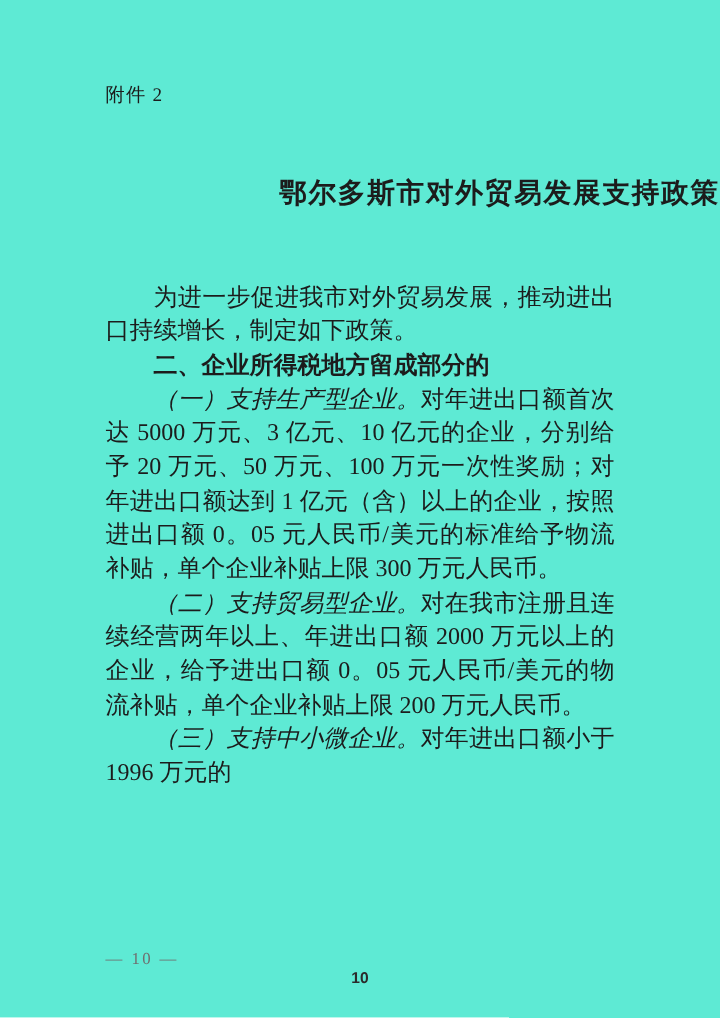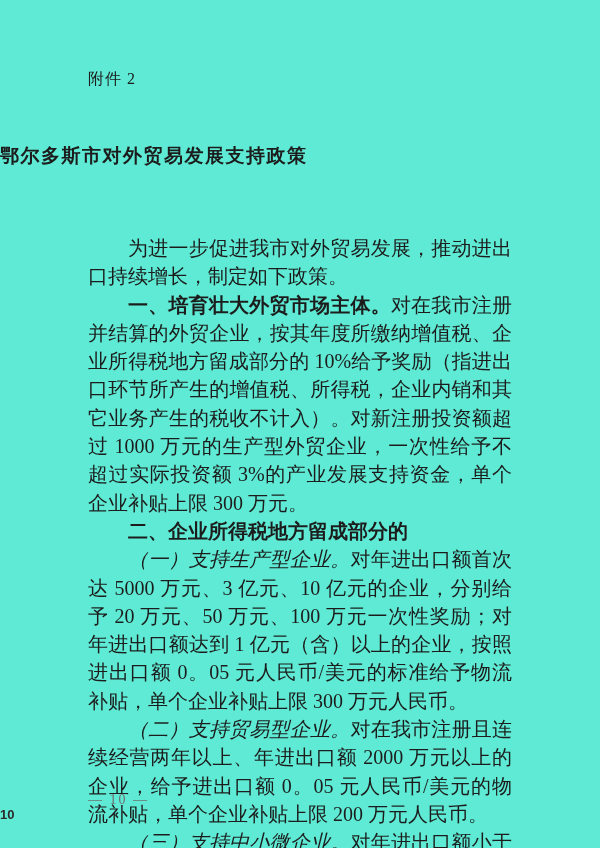--- a/index.html
+++ b/index.html
@@ -21,22 +21,22 @@
     left: 88px;
     top: 69px;
     font-size: 16px;
     letter-spacing: 1px;
   }
   .doc-title {
     position: absolute;
     left: 0;
     right: 0;
     top: 130px;
-    text-align: left;
-    font-size: 19px;
+    text-align: right;
+    font-size: 23px;
     font-weight: bold;
     letter-spacing: 1.5px;
   }
   .content {
     position: absolute;
     left: 88px;
     top: 234px;
     width: 424px;
     font-size: 20px;
     line-height: 28.3px;
@@ -61,40 +61,40 @@
     font-size: 14px;
     color: #6f6f6f;
     letter-spacing: 2px;
     font-family: "Liberation Serif", serif;
   }
   .page-number {
     position: absolute;
     left: 0;
     right: 0;
     top: 807px;
+    text-align: center;
     font-size: 13px;
     font-weight: bold;
     color: #2b2b2b;
     font-family: "Liberation Sans", sans-serif;
   }
 </style>
 </head>
 <body>
 
 <div class="page">
 
   <div class="attachment">附件 2</div>
 
   <h1 class="doc-title">鄂尔多斯市对外贸易发展支持政策</h1>
 
   <div class="content">
 
     <p><span>为进一步促进我市对外贸易发展，推动进出口持续增长，制定如下政策。</span></p>
 
-    <p><span class="hei">一、培育壮大外贸市场主体。</span><span>对在我市注册并结算的外贸企业，按其年度所缴纳增值税、企业所得税地方留成部分的 10%给予奖励（指进出口环节所产生的增值税、所得税，企业内销和其它业务产生的税收不计入）。对新注册投资额超过 1000 万元的生产型外贸企业，一次性给予不超过实际投资额 3%的产业发展支持资金，单个企业补贴上限 300 万元。</span></p>
 
     <p><span class="hei">二、企业所得税地方留成部分的</span></p>
 
     <p><span class="kai">（一）支持生产型企业。</span><span>对年进出口额首次达 5000 万元、3 亿元、10 亿元的企业，分别给予 20 万元、50 万元、100 万元一次性奖励；对年进出口额达到 1 亿元（含）以上的企业，按照进出口额 0。05 元人民币/美元的标准给予物流补贴，单个企业补贴上限 300 万元人民币。</span></p>
 
     <p><span class="kai">（二）支持贸易型企业。</span><span>对在我市注册且连续经营两年以上、年进出口额 2000 万元以上的企业，给予进出口额 0。05 元人民币/美元的物流补贴，单个企业补贴上限 200 万元人民币。</span></p>
 
     <p><span class="kai">（三）支持中小微企业。</span><span>对年进出口额小于 1996 万元的</span></p>
 
   </div>

